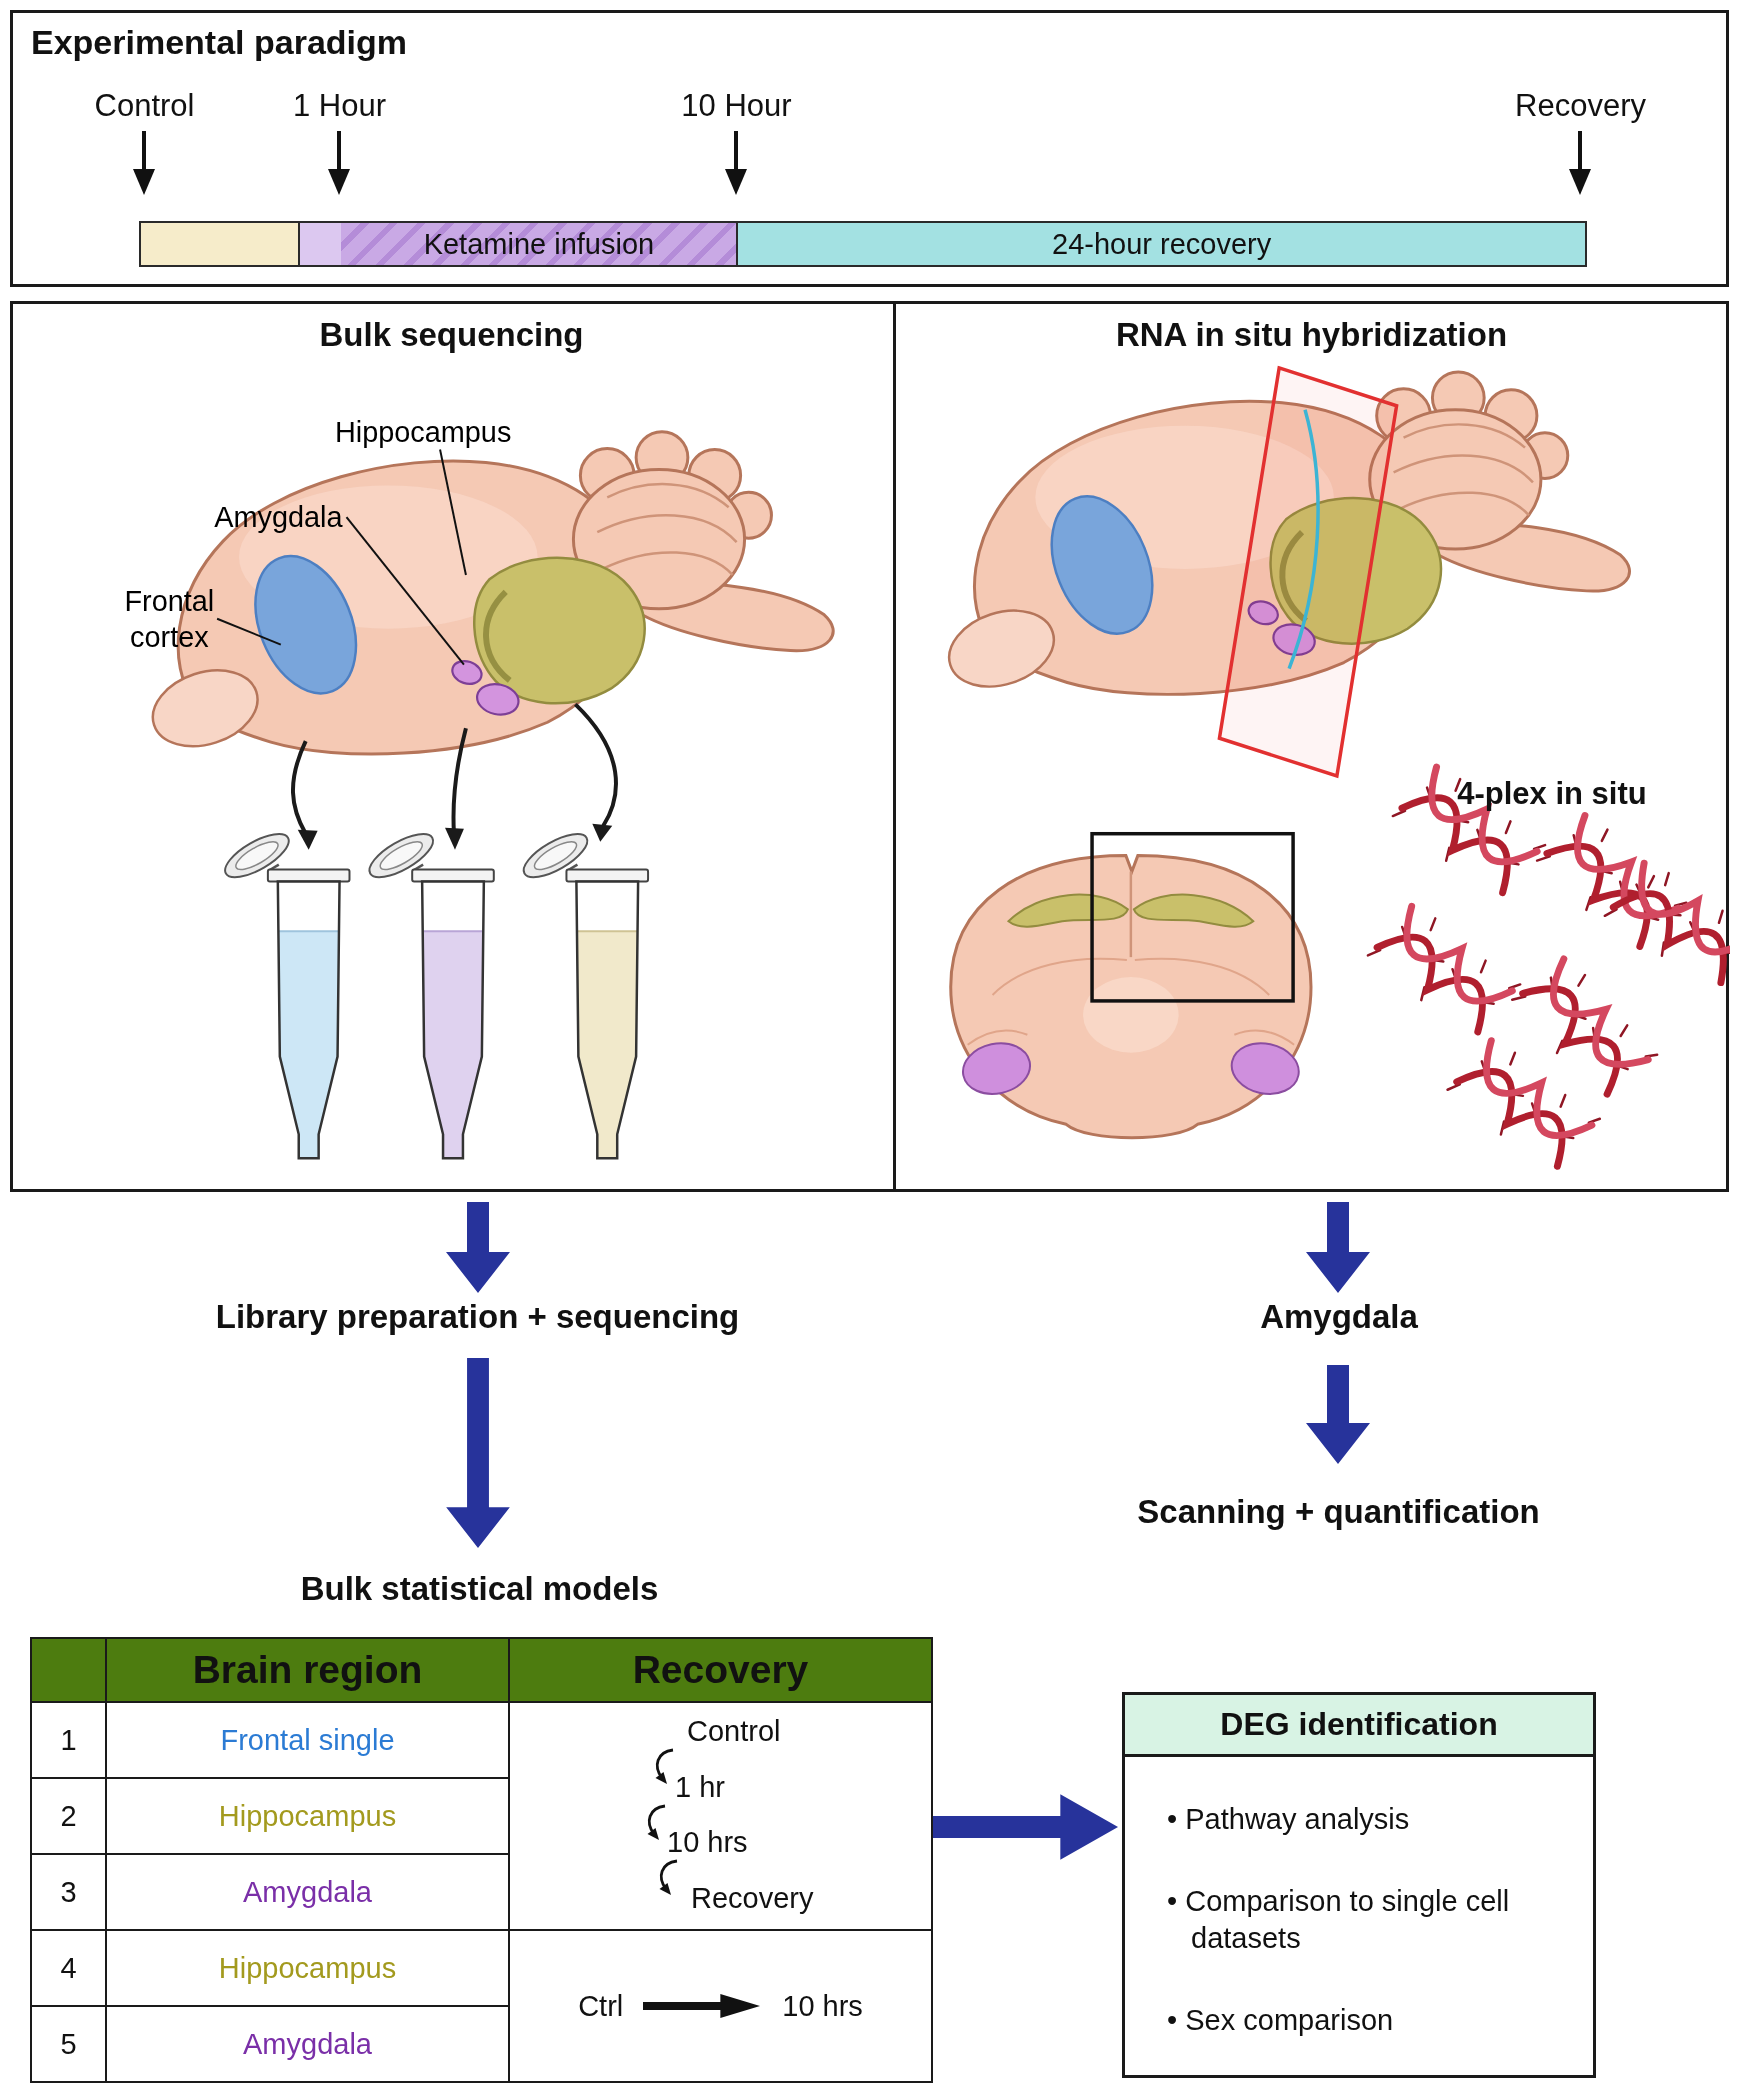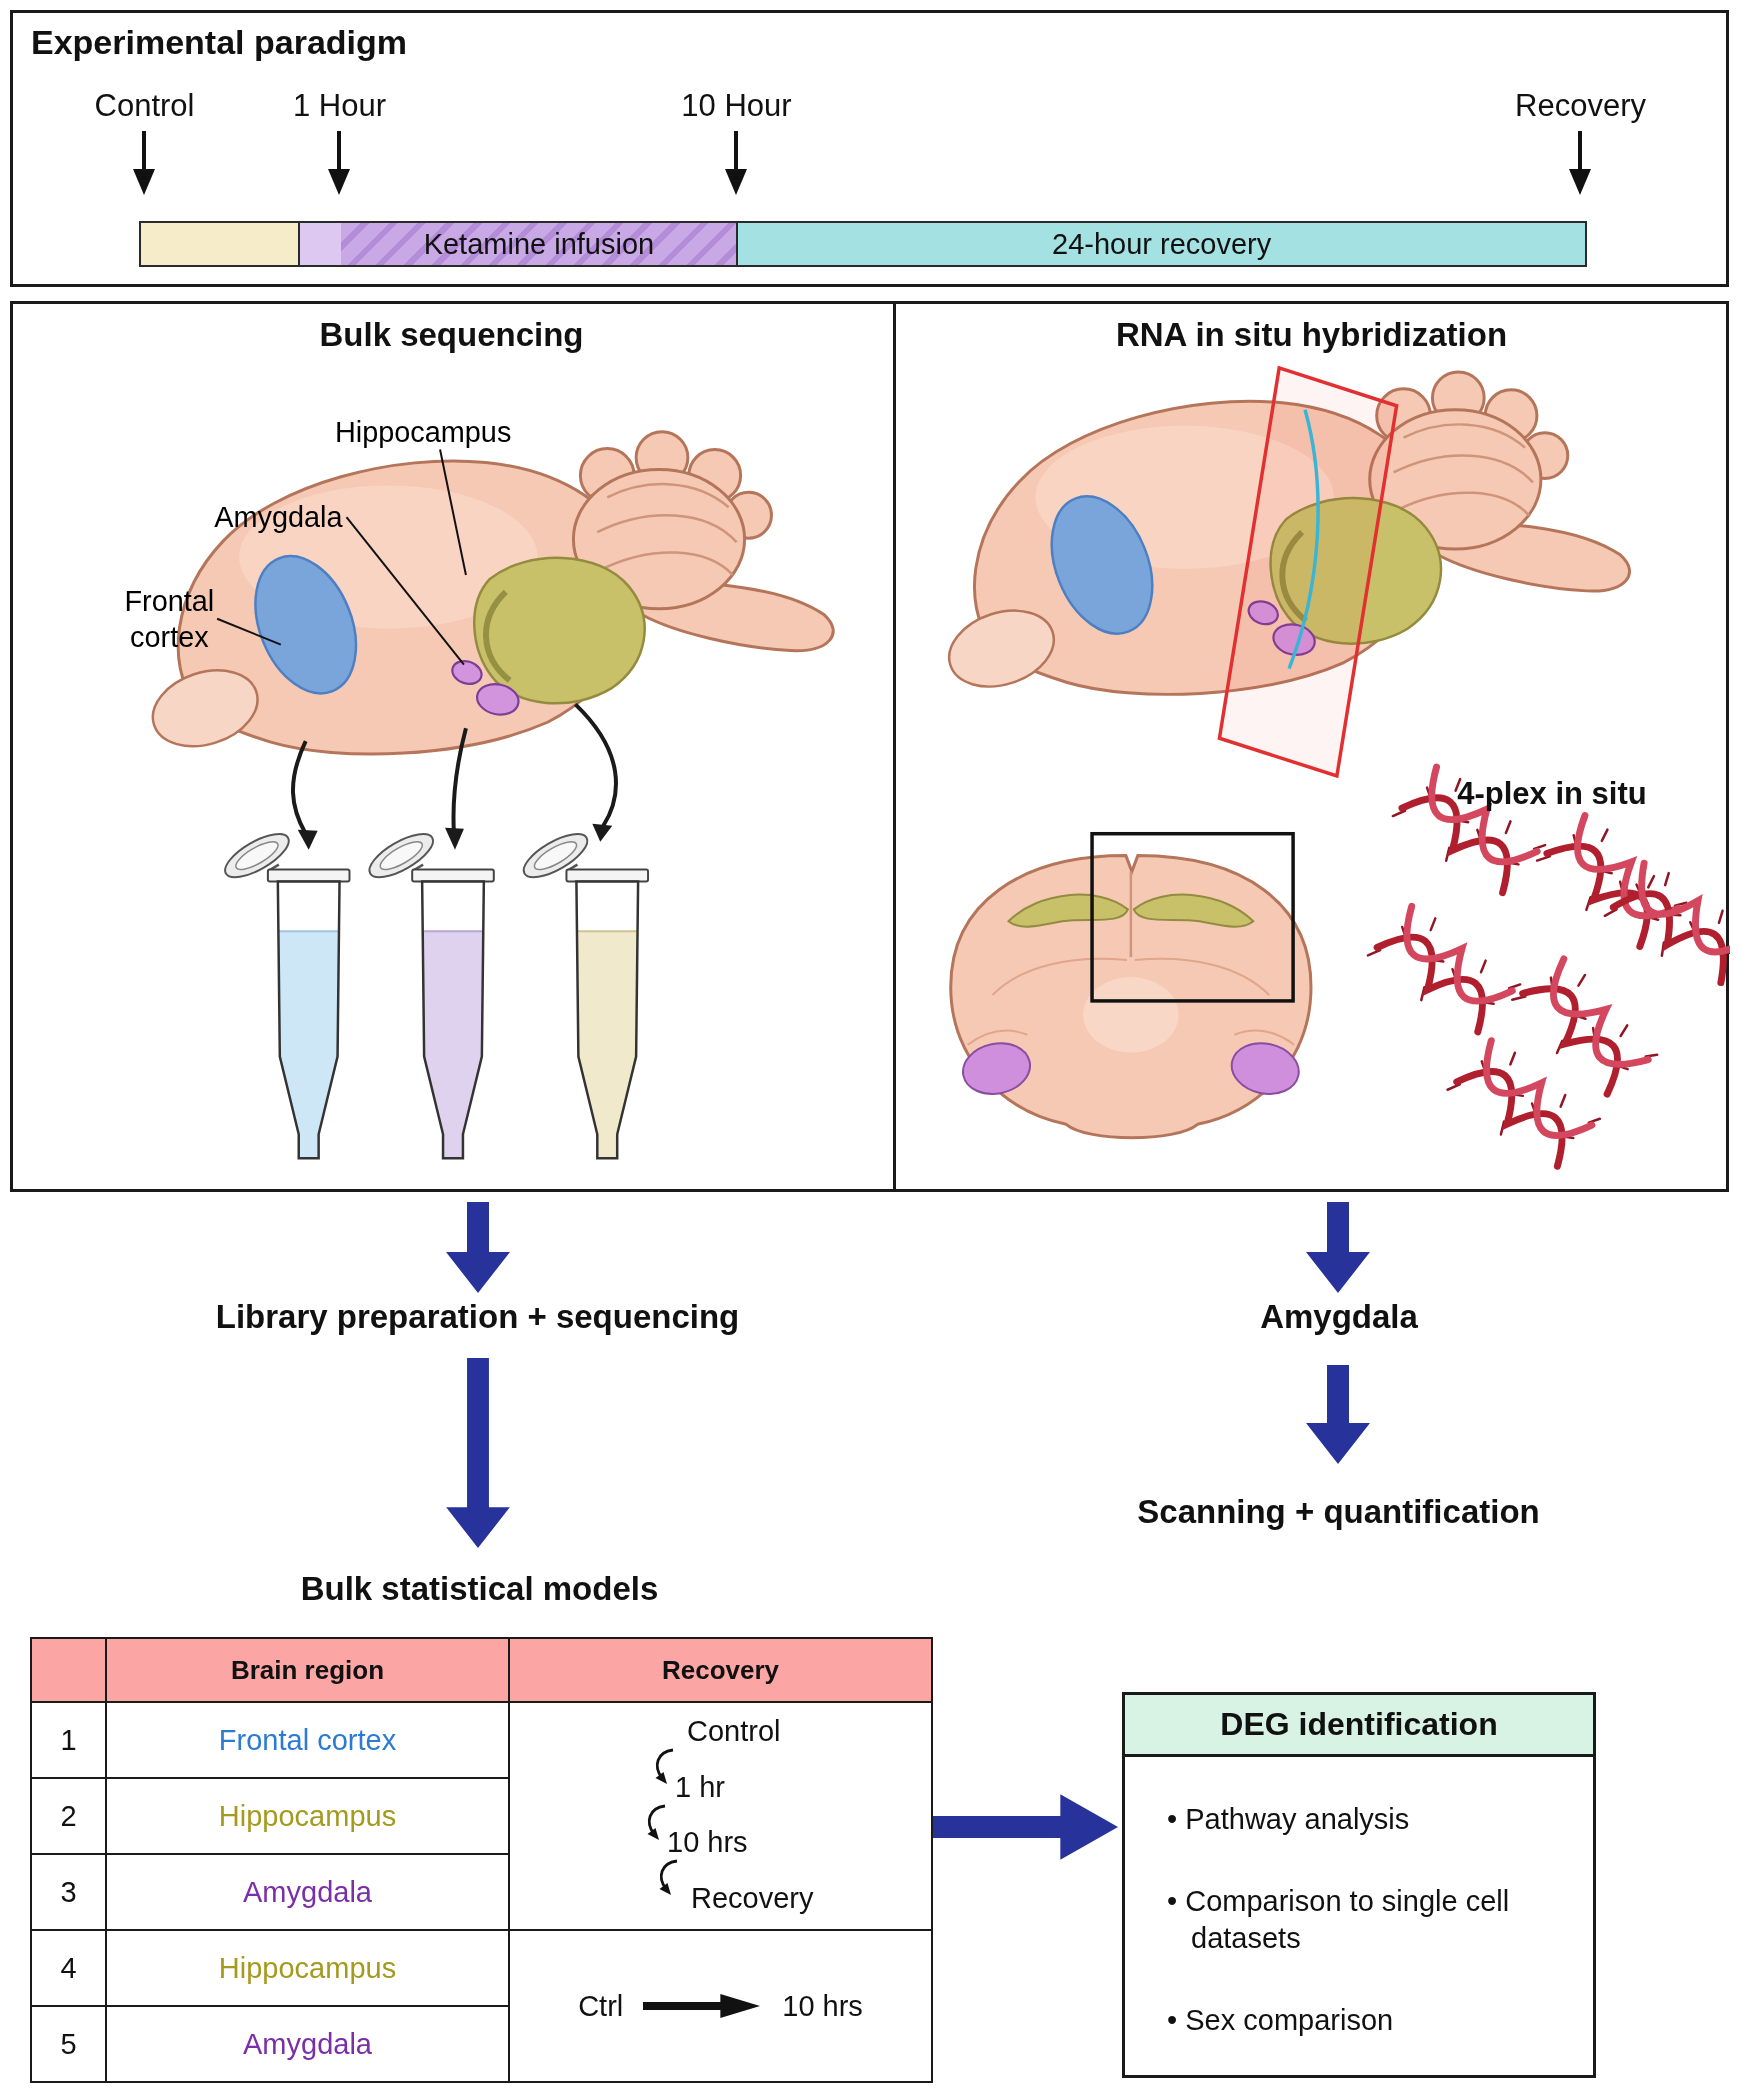--- a/index.html
+++ b/index.html
@@ -12,21 +12,21 @@
   .flow-label{font-size:33px;font-weight:700;text-align:center}
   .marker-label{font-size:31px;text-align:center}
   .bar{display:flex;height:46px;border:2px solid #2a2a2a}
   .seg{height:100%;display:flex;align-items:center;justify-content:center;font-size:29px}
   .seg-baseline{width:157px;background:#f6ecca}
   .seg-lead{width:44px;background:#dcc8f0;border-left:2px solid #2a2a2a}
   .seg-ketamine{width:396px;background:repeating-linear-gradient(135deg,#c9a9e5 0 14px,#b48cd8 14px 20px)}
   .seg-recovery{width:851px;background:#a3e1e2;border-left:2px solid #2a2a2a}
   .limma-table{border-collapse:collapse;table-layout:fixed;width:900px;font-size:29px;background:#fff}
   .limma-table th,.limma-table td{border:2.5px solid #1a1a1a;text-align:center;vertical-align:middle}
-  .limma-table thead th{background:#fca5a5;font-weight:700;height:64px;font-size:26px}
+  .limma-table thead th{background:#4d7c0f;font-weight:700;height:64px;font-size:39px}
   .limma-table td{height:76px}
   .c-frontal{color:#2b7bd4}
   .c-hippo{color:#a39a1e}
   .c-amyg{color:#7a2fa8}
   .datasets-cell{position:relative;padding:0}
   .cas-step{position:absolute;font-size:29px;white-space:nowrap}
   .cmp-cell{display:flex;align-items:center;justify-content:center;gap:20px;font-size:29px}
   .deg-box{border:3px solid #1a1a1a;background:#fff}
   .deg-header{background:#d8f3e4;border-bottom:3px solid #1a1a1a;height:62px;display:flex;align-items:center;justify-content:center;font-size:32px;font-weight:700}
   .deg-body{padding:44px 24px 0 42px;font-size:29px}
@@ -240,21 +240,21 @@
     <thead>
       <tr>
         <th></th>
         <th>Brain region</th>
         <th>Recovery</th>
       </tr>
     </thead>
     <tbody>
       <tr>
         <td>1</td>
-        <td class="c-frontal">Frontal cortex</td>
+        <td class="c-frontal">Frontal single</td>
         <td rowspan="3" class="datasets-cell">
           <span class="cas-step" style="left:177px;top:12px">Control</span>
           <svg class="abs" style="left:139px;top:44px" width="30" height="38" viewBox="0 0 30 38">
               <path d="M24 3 C8 5 4 19 13 31" fill="none" stroke="#111" stroke-width="2.8"></path>
               <polygon points="18,37 6.5,31 14.5,25" fill="#111"></polygon>
             </svg>
           <span class="cas-step" style="left:165px;top:68px">1 hr</span>
           <svg class="abs" style="left:131px;top:100px" width="30" height="38" viewBox="0 0 30 38">
               <path d="M24 3 C8 5 4 19 13 31" fill="none" stroke="#111" stroke-width="2.8"></path>
               <polygon points="18,37 6.5,31 14.5,25" fill="#111"></polygon>

